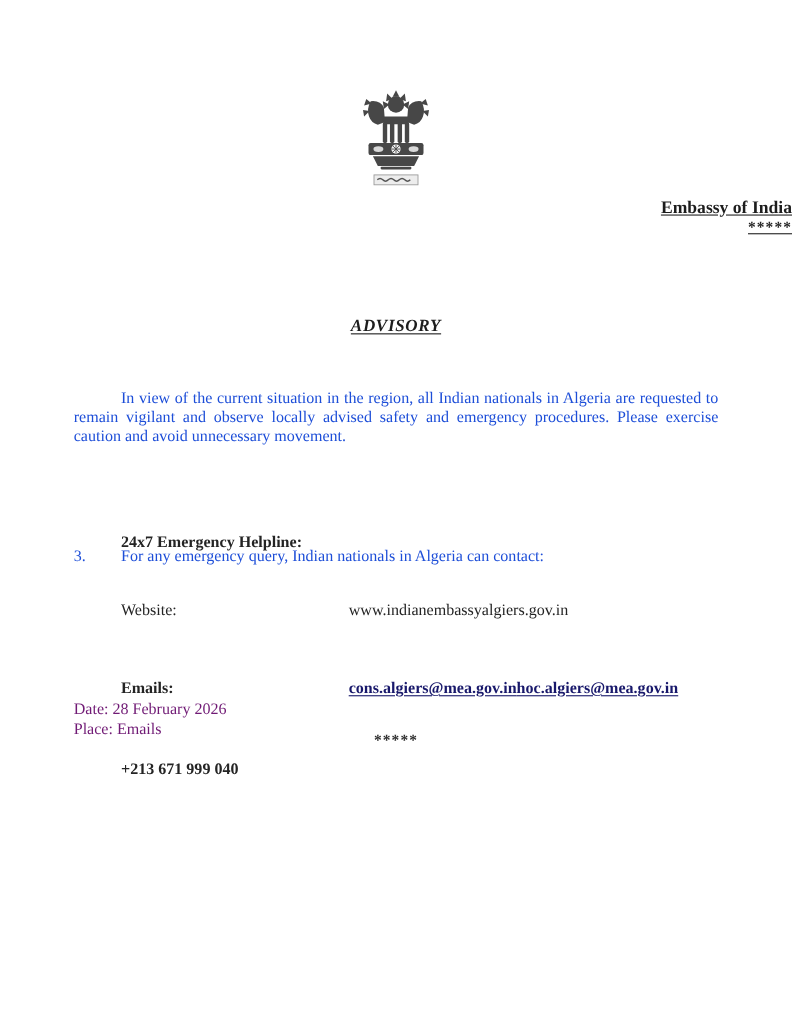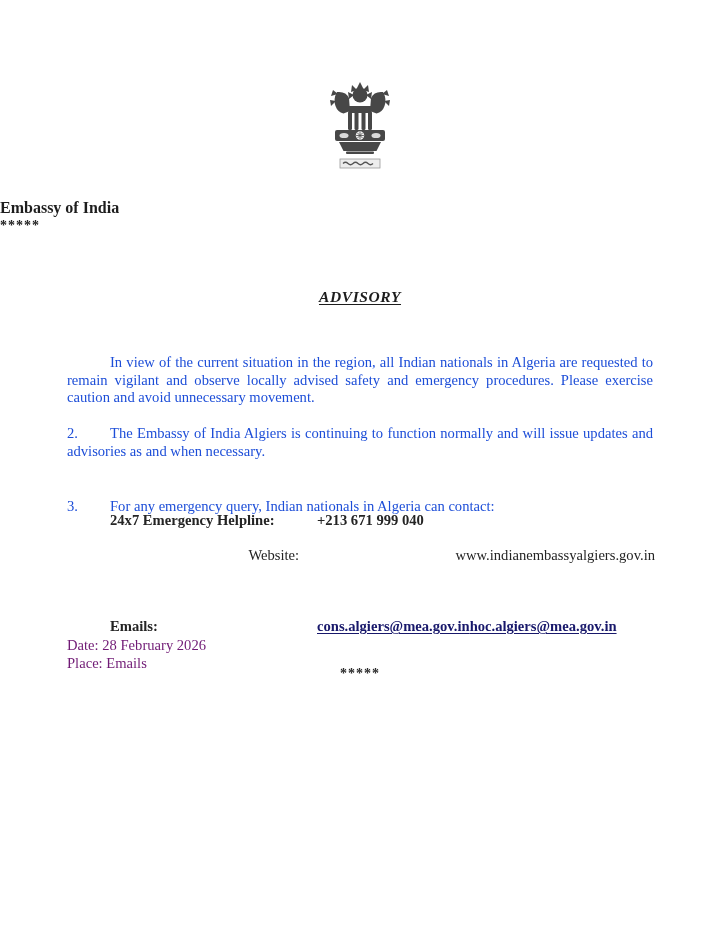--- a/index.html
+++ b/index.html
@@ -9,22 +9,23 @@
     background:#ffffff;
     font-family:"Liberation Serif","DejaVu Serif",serif;
     color:#222222;
     overflow:hidden;
   }
   .emblem-wrap {
     position:absolute; top:80px; left:0; width:100%;
     display:flex; justify-content:center;
   }
   .header-block {
-    position:absolute; top:198px; left:0; width:100%;
-    text-align:left;
+    position:absolute; top:180px; left:0; width:100%;
+    text-align:right;
+    text-decoration:underline;
   }
   .org-name { font-size:16px; font-weight:bold; line-height:19px; color:#1d1d1d; }
   .stars-top { font-size:14px; font-weight:bold; letter-spacing:1px; line-height:14px; margin-top:2px; color:#1d1d1d; }
   .title-advisory {
     position:absolute; top:288px; left:0; width:100%;
     text-align:center; font-size:15.5px; font-weight:bold;
     letter-spacing:0.6px; color:#1d1d1d;
   }
   .title-advisory span { text-decoration:underline; text-underline-offset:2px;font-style:italic; }
   .para {
@@ -121,34 +122,31 @@
   </div>
 
   <div class="title-advisory">
     <span>ADVISORY</span>
   </div>
 
   <p class="para indent" style="top:354px;">
     <span>In view of the current situation in the region, all Indian nationals in Algeria are requested to remain vigilant and observe locally advised safety and emergency procedures.  Please exercise caution and avoid unnecessary movement.</span>
   </p>
 
-  <p class="para" style="top:425px;">
-    <span class="para-num">2.</span><span>The Embassy of India Algiers is continuing to function normally and will issue updates and advisories as and when necessary.</span>
-  </p>
 
   <p class="para" style="top:498px;">
     <span class="para-num">3.</span><span>For any emergency query, Indian nationals in Algeria can contact:</span>
   </p>
 
-  <div class="contact-row" style="top:512px;">
+  <div class="contact-row" style="top:485px;flex-direction:column;">
     <span class="contact-label bold">24x7 Emergency Helpline:</span>
     <span class="bold">+213 671 999 040</span>
   </div>
 
-  <div class="contact-row" style="top:547px;justify-content:flex-end;">
+  <div class="contact-row" style="top:547px;">
     <span class="contact-label">Website:</span>
     <span>www.indianembassyalgiers.gov.in</span>
   </div>
 
   <div class="contact-row" style="top:582px;margin-top:36px;">
     <span class="contact-label bold">Emails:</span>
     <span class="email-links">
       <a class="email-link" href="#">cons.algiers@mea.gov.in</a>
       <a class="email-link" href="#">hoc.algiers@mea.gov.in</a>
     </span>

